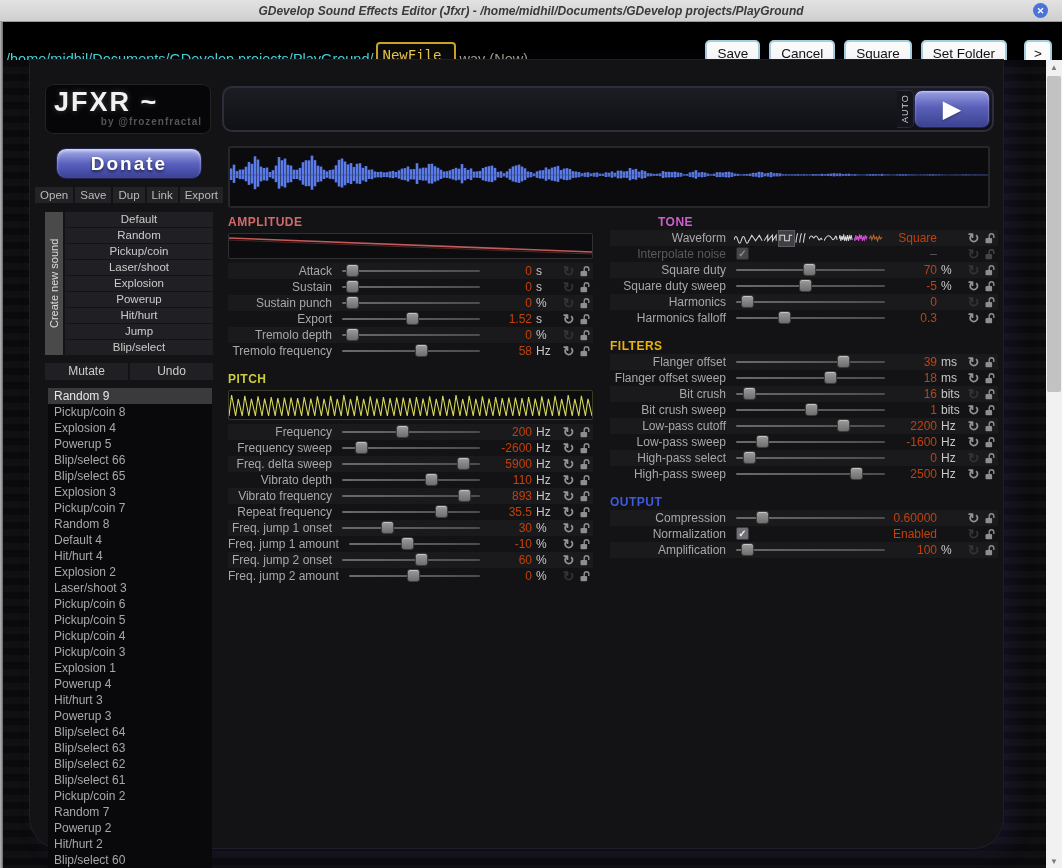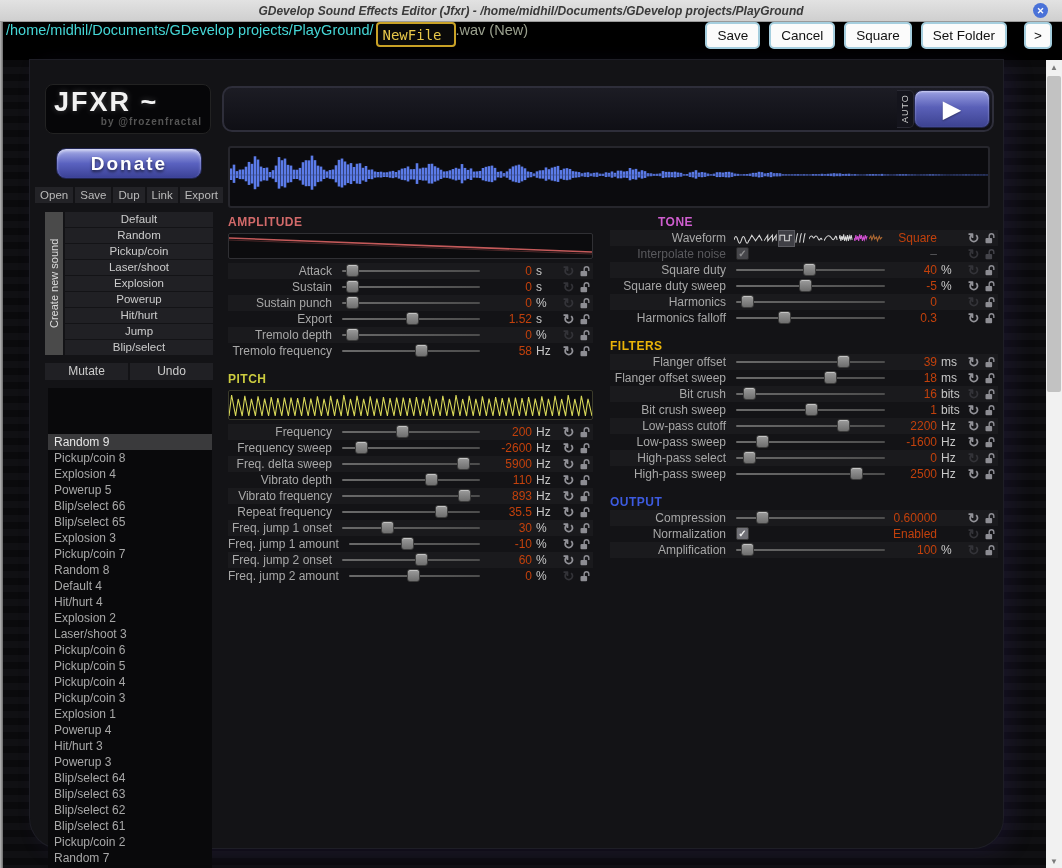--- a/index.html
+++ b/index.html
@@ -9,22 +9,22 @@
   
   .titlebar { position:absolute; left:0; top:0; width:1062px; height:22px;
     background:linear-gradient(#e2e2e2,#cfcfcf); border-bottom:1px solid #9a9a9a;
     display:flex; align-items:center; justify-content:center; }
   .titlebar .title { font-size:12px; font-style:italic; font-weight:bold; color:#3a3a3a; }
   .close-btn { position:absolute; right:14px; top:3px; width:15px; height:15px; border-radius:50%;
     background:#4a72d8; color:#fff; font-size:9px; font-weight:bold; display:flex;
     align-items:center; justify-content:center; cursor:default; }
 
   
-  .toolbar { position:absolute; left:0; top:22px; width:1062px; height:38px; background:#000;
-    display:flex; align-items:flex-start; padding:0 6px; }
+  .toolbar { position:absolute; left:0; top:29px; width:1062px; height:38px; background:#000;
+    display:flex; align-items:flex-end; padding:0 6px; }
   .tb-path { color:#45d6d6; font-size:14.5px; white-space:nowrap; }
   .tb-input { width:80px; height:25px; margin-left:2px; background:#0a0a0a; border:2px solid #c9a227;
     border-radius:4px; color:#e8c84a; font-family:"DejaVu Sans Mono", monospace; font-size:14px;
     padding:0 5px; outline:none; }
   .tb-ext { color:#9aa08e; font-size:14.5px; margin-left:0; white-space:nowrap; }
   .tb-buttons { margin-left:auto; display:flex; gap:9px; align-items:center; padding-right:4px; }
   .tb-btn { background:#fbfbfb; border:2px solid #a5cede; border-radius:5px; color:#111;
     font-size:13.5px; padding:4px 10px; white-space:nowrap; cursor:pointer; }
   .tb-btn.last { margin-left:8px; padding:4px 8px; }
 
@@ -78,21 +78,21 @@
   .cn-buttons { flex:1; display:flex; flex-direction:column; gap:1px; margin-left:2px; }
   .cn-btn { height:15px; background:#202024; color:#ccc; font-size:11.5px; text-align:center;
     line-height:15px; cursor:pointer; }
   .hist-row { display:flex; gap:2px; margin-top:8px; }
   .hist-btn { flex:1; height:17px; background:#202024; color:#ccc; font-size:12px;
     text-align:center; line-height:17px; cursor:pointer; }
   .sound-list { position:absolute; left:48px; top:388px; width:164px; height:480px;
     background:#09090b; overflow:hidden; }
   .sl-item { height:16px; line-height:16px; color:#a8a8a8; font-size:12px; padding-left:6px;
     cursor:pointer; white-space:nowrap; }
-  .sl-item.selected { background:#3a3a3c; color:#e6e6e6;margin-top:46px; }
+  .sl-item.selected { background:#3a3a3c; color:#e6e6e6; }
 
   
   .params-left  { position:absolute; left:228px; top:214px; width:365px; }
   .params-right { position:absolute; left:610px; top:214px; width:388px; }
   .sec-header { font-size:12px; font-weight:bold; letter-spacing:.5px; height:16px; line-height:16px; }
   .section { margin-bottom:12px; }
   .graph { width:100%; height:26px; background:#0c0c0e; border:1px solid #303034;
     border-radius:2px; margin:3px 0 4px 0; overflow:hidden; }
   .graph.pitch { height:30px; border-color:#3a3a2a; }
 
@@ -859,21 +859,21 @@
           </svg>
         </div>
       </div>
       <div class="prow alt">
         <div class="plabel">Square duty</div>
         <div class="pctrl">
           <div class="ptrack">
             <div class="pthumb" style="left: calc(49% - 6.37px);"></div>
           </div>
         </div>
-        <div class="pvalue">40</div>
+        <div class="pvalue">70</div>
         <div class="punit">%</div>
         <div class="preset dim">↻</div>
         <div class="plock">
           <svg width="11" height="13" viewBox="0 0 11 13">
             <path d="M4.2 6 V4 A2.3 2.3 0 0 1 8.8 4 V6" fill="none" stroke="currentColor" stroke-width="1.4"></path>
             <rect x="0.5" y="6" width="6.6" height="5.2" rx="1" fill="currentColor"></rect>
           </svg>
         </div>
       </div>
       <div class="prow">

